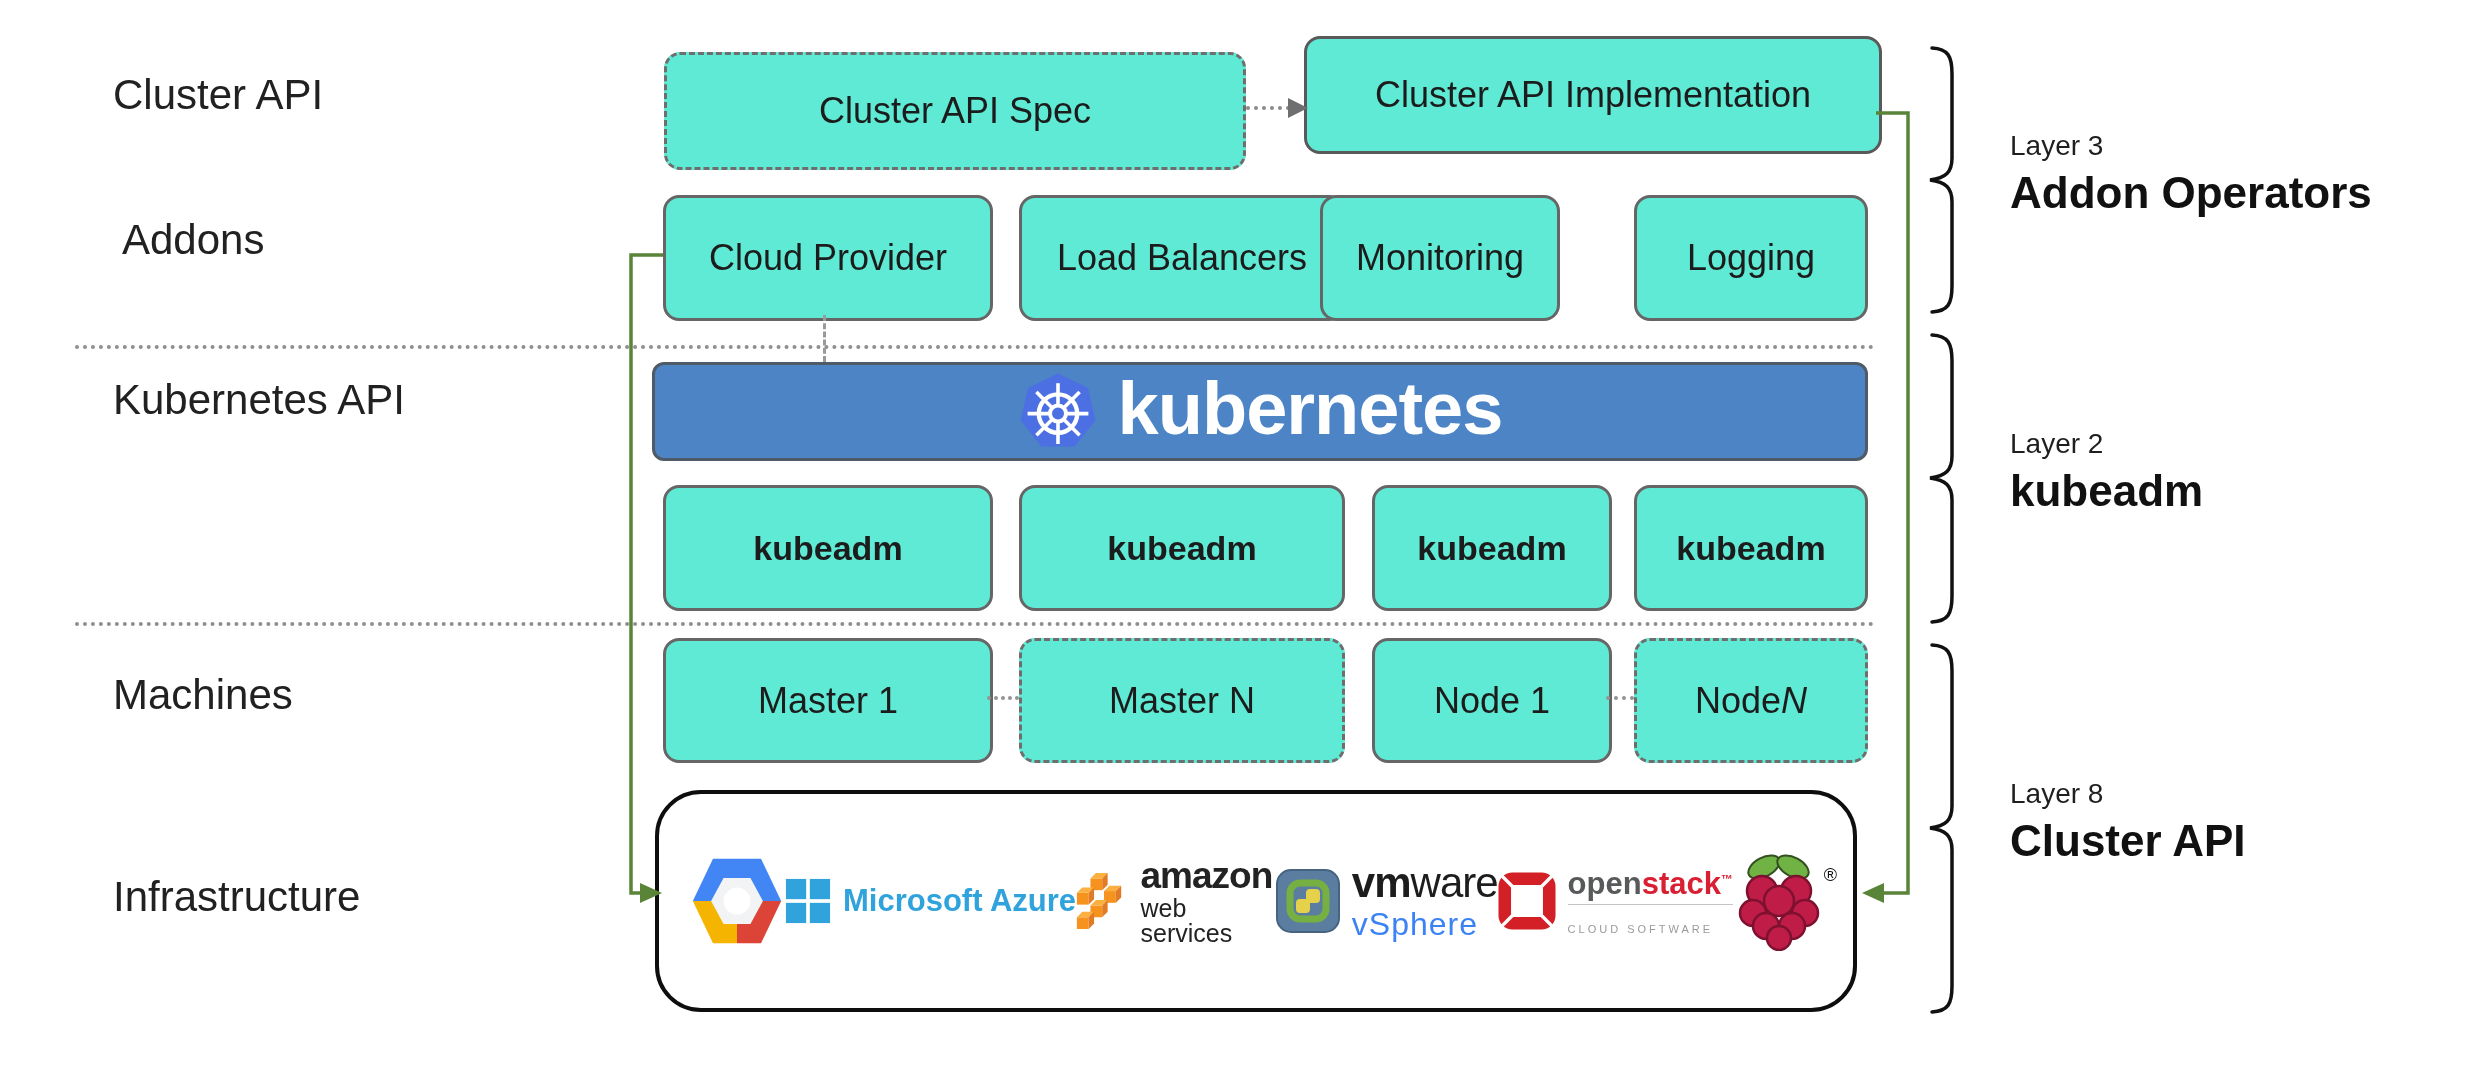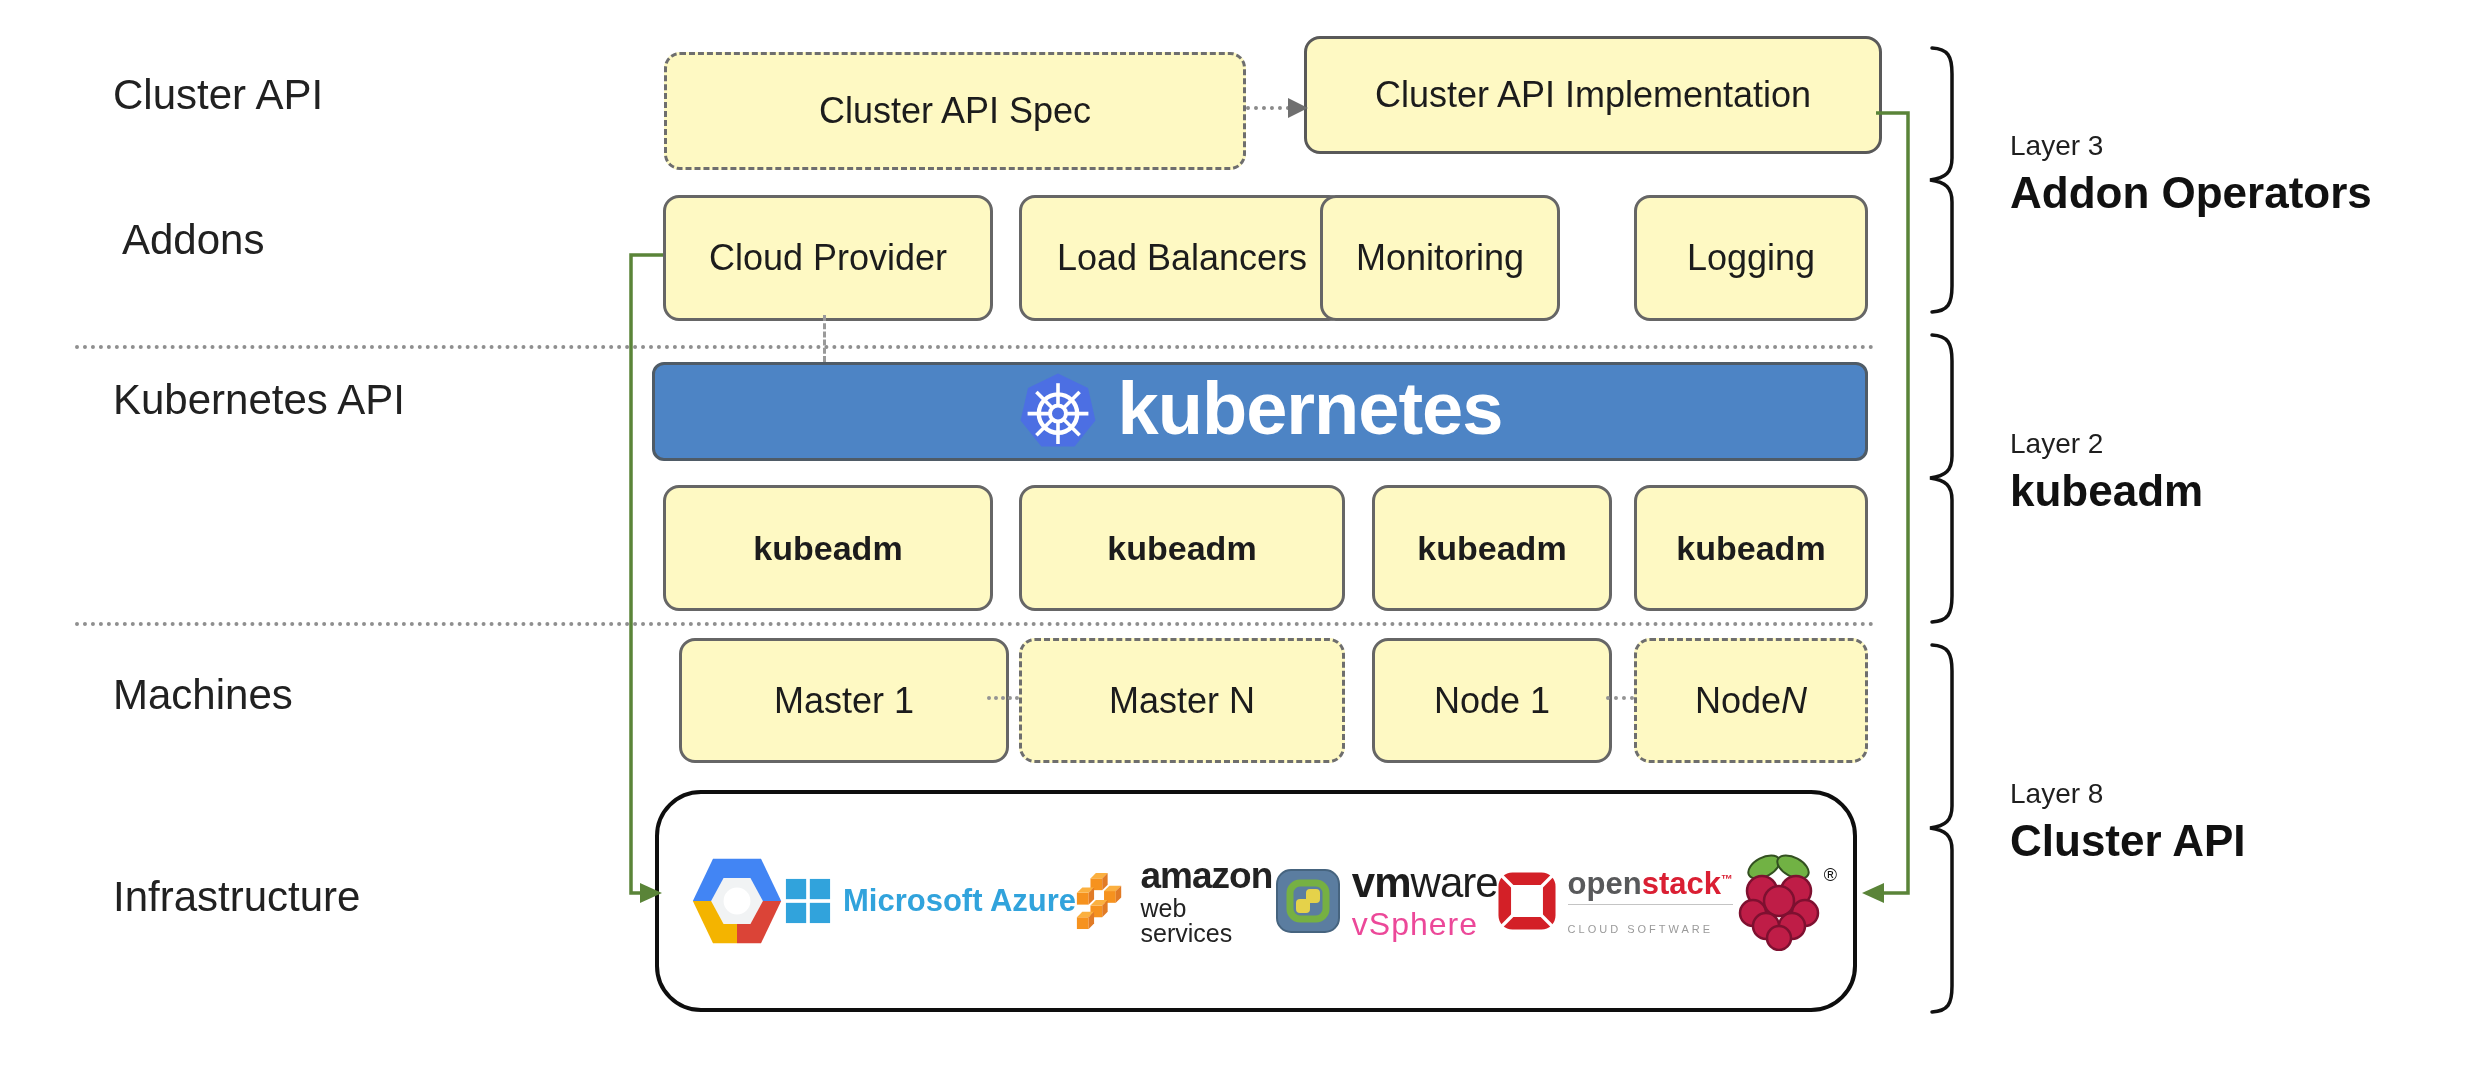--- a/index.html
+++ b/index.html
@@ -6,21 +6,21 @@
   .canvas{
     position:relative;width:2490px;height:1076px;background:#ffffff;
     font-family:"Liberation Sans",sans-serif;color:#1f1f1f;overflow:hidden;
   }
   .abs{position:absolute;}
   .rowlabel{
     position:absolute;left:113px;transform:translateY(-50%);
     font-size:42px;color:#212121;white-space:nowrap;
   }
   .node{
-    position:absolute;background:#fef9c3;border:3px solid #666;border-radius:16px;
+    position:absolute;background:#5eead4;border:3px solid #666;border-radius:16px;
     display:flex;align-items:center;justify-content:center;
     font-size:36px;color:#1c1c1c;text-align:center;
   }
   .node.dashedbox{border:3px dashed #6e6e6e;}
   .node.boldtxt{font-weight:bold;font-size:34px;}
   .sep{position:absolute;left:75px;width:1800px;border-top:4px dotted #8f8f8f;height:0;}
   .dashv{position:absolute;border-left:3px dashed #9a9a9a;width:0;}
   .dotconn{position:absolute;border-top:4px dotted #949494;height:0;}
   .banner{
     position:absolute;left:652px;top:362px;width:1210px;height:93px;
@@ -33,21 +33,21 @@
     background:#fff;border:4px solid #0e0e0e;border-radius:46px;
     display:flex;align-items:center;justify-content:space-evenly;padding:0 30px;box-sizing:border-box;
   }
   .logoblock{display:flex;align-items:center;gap:12px;}
   .stack{display:flex;flex-direction:column;line-height:1;}
   .azure-text{font-size:31px;font-weight:600;color:#31a3dc;white-space:nowrap;}
   .aws-l1{font-size:37px;font-weight:bold;color:#232323;letter-spacing:-1px;}
   .aws-l2{font-size:25px;color:#232323;margin-top:2px;}
   .vm-l1{font-size:42px;color:#1d1d1d;letter-spacing:-1px;white-space:nowrap;}
   .vm-l1 b{font-weight:bold;}
-  .vm-l2{font-size:32px;color:#ec4899;margin-top:4px;font-weight:400;letter-spacing:1px;}
+  .vm-l2{font-size:32px;color:#3b82f6;margin-top:4px;font-weight:400;letter-spacing:1px;}
   .os-l1{font-size:31px;font-weight:bold;white-space:nowrap;}
   .os-open{color:#58595b;}
   .os-stack{color:#da1f33;}
   .os-tm{font-size:12px;color:#da1f33;vertical-align:super;}
   .os-l2{font-size:11px;color:#9a9a9a;letter-spacing:3px;border-top:1px solid #c4c4c4;margin-top:5px;padding-top:19px;white-space:nowrap;}
   .layer{position:absolute;left:2010px;line-height:1.3;white-space:nowrap;}
   .layer .t1{font-size:28px;color:#1f1f1f;}
   .layer .t2{font-size:44px;font-weight:bold;color:#111;}
   .arrowline{position:absolute;border-top:4px dotted #8a8a8a;height:0;}
   .arrowhead{
@@ -98,21 +98,21 @@
       </svg>
     </span>
     <span class="wordmark">kubernetes</span>
   </div>
 
   <div class="node boldtxt" style="left:663px;top:485px;width:324px;height:120px;">kubeadm</div>
   <div class="node boldtxt" style="left:1019px;top:485px;width:320px;height:120px;">kubeadm</div>
   <div class="node boldtxt" style="left:1372px;top:485px;width:234px;height:120px;">kubeadm</div>
   <div class="node boldtxt" style="left:1634px;top:485px;width:228px;height:120px;">kubeadm</div>
 
-  <div class="node" style="left:679px;top:638px;width:324px;height:119px;">Master 1</div>
+  <div class="node" style="left:663px;top:638px;width:324px;height:119px;">Master 1</div>
   <div class="node dashedbox" style="left:1019px;top:638px;width:320px;height:119px;">Master N</div>
   <div class="node" style="left:1372px;top:638px;width:234px;height:119px;">Node 1</div>
   <div class="node dashedbox" style="left:1634px;top:638px;width:228px;height:119px;">
     <span>Node </span>
       <i>N</i>
   </div>
   <div class="dotconn" style="left:987px;top:696px;width:32px;"></div>
   <div class="dotconn" style="left:1606px;top:696px;width:28px;"></div>
 
   <div class="infra">

